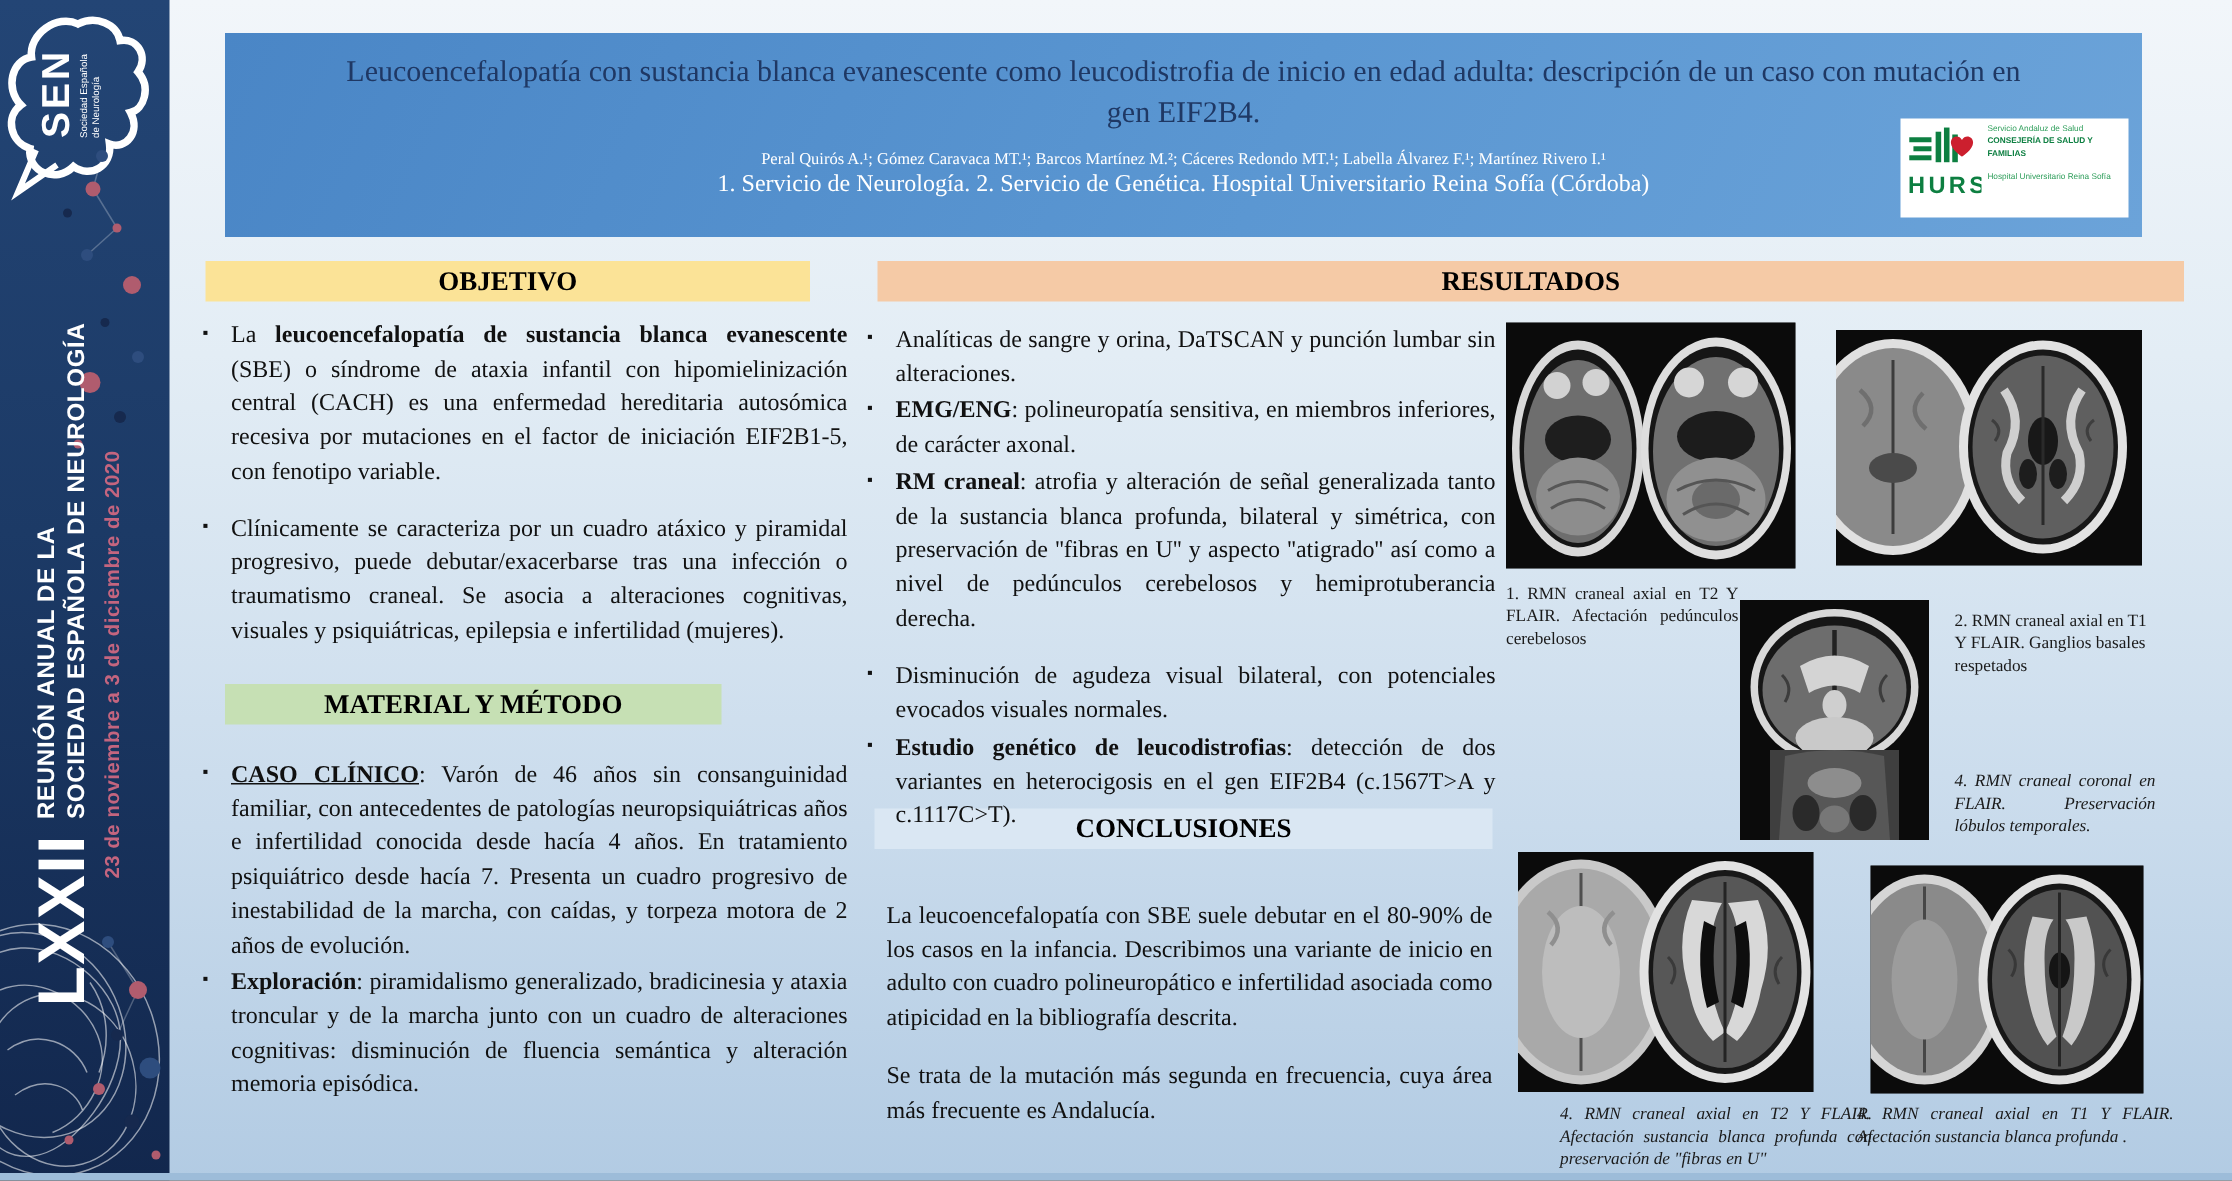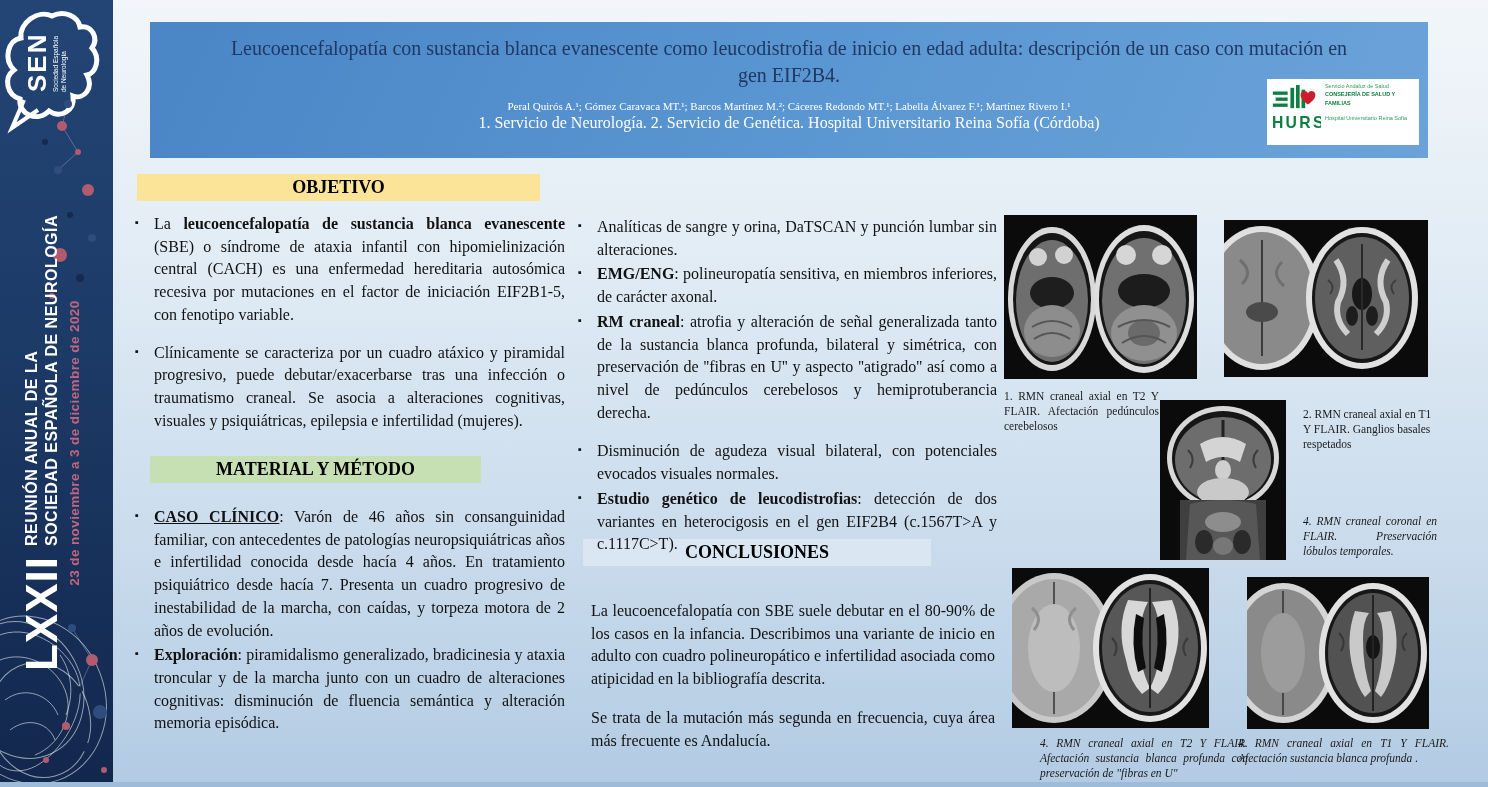--- a/index.html
+++ b/index.html
@@ -34,21 +34,21 @@
     font-family:"Liberation Sans",sans-serif;line-height:1.5;}
   .hurs .h1{font-size:5.5px;color:#2f9e5b;}
   .hurs .h2{font-size:5.5px;font-weight:bold;color:#0d7f41;}
   .hurs .h3{font-size:5.5px;color:#2f9e5b;margin-top:7px;}
   
   .band{position:absolute;height:27px;line-height:27px;text-align:center;
     font-size:18px;font-weight:bold;color:#000;}
   .band-objetivo{left:137px;top:174px;width:403px;background:#FBE397;}
   .band-material{left:150px;top:456px;width:331px;background:#C6E0B4;}
   .band-resultados{left:585px;top:174px;width:871px;background:#F5CAA6;}
-  .band-conclusiones{left:583px;top:539px;width:348px;background:#DAE7F3;}
+  .band-conclusiones{left:583px;top:539px;width:412px;background:#DAE7F3;}
   
   ul.blist{position:absolute;margin:0;padding:0;list-style:none;}
   ul.blist li{display:flex;text-align:justify;font-size:16px;line-height:1.42;}
   ul.blist .marker{width:14px;flex:0 0 14px;font-size:11px;padding-top:2px;margin-left:7px;}
   ul.blist .btext{flex:1;margin-left:5px;}
   .b{font-weight:bold;}
   .u{text-decoration:underline;}
   #objetivo-list{left:128px;top:213px;width:437px;}
   #objetivo-list li + li{margin-top:15px;}
   #material-list{left:128px;top:506px;width:437px;}
@@ -167,20 +167,21 @@
       <div class="htext">
         <span class="h1">Servicio Andaluz de Salud</span>
         <span class="h2">CONSEJERÍA DE SALUD Y FAMILIAS</span>
         <span class="h3">Hospital Universitario Reina Sofía</span>
       </div>
     </div>
   </div>
 
   <div class="band band-objetivo">OBJETIVO</div>
   <div class="band band-material">MATERIAL Y MÉTODO</div>
+  <div class="band band-resultados">RESULTADOS</div>
   <div class="band band-conclusiones">CONCLUSIONES</div>
 
   <ul class="blist" id="objetivo-list">
       <li>
         <span class="marker">▪</span>
         <span class="btext"><span>La </span><span class="b">leucoencefalopatía de sustancia blanca evanescente</span><span> (SBE) o síndrome de ataxia infantil con hipomielinización central (CACH) es una enfermedad hereditaria autosómica recesiva por mutaciones en el factor de iniciación EIF2B1-5, con fenotipo variable.</span></span>
       </li>
       <li>
         <span class="marker">▪</span>
         <span class="btext"><span>Clínicamente se caracteriza por un cuadro atáxico y piramidal progresivo, puede debutar/exacerbarse tras una infección o traumatismo craneal. Se asocia a alteraciones cognitivas, visuales y psiquiátricas, epilepsia e infertilidad (mujeres).</span></span>

